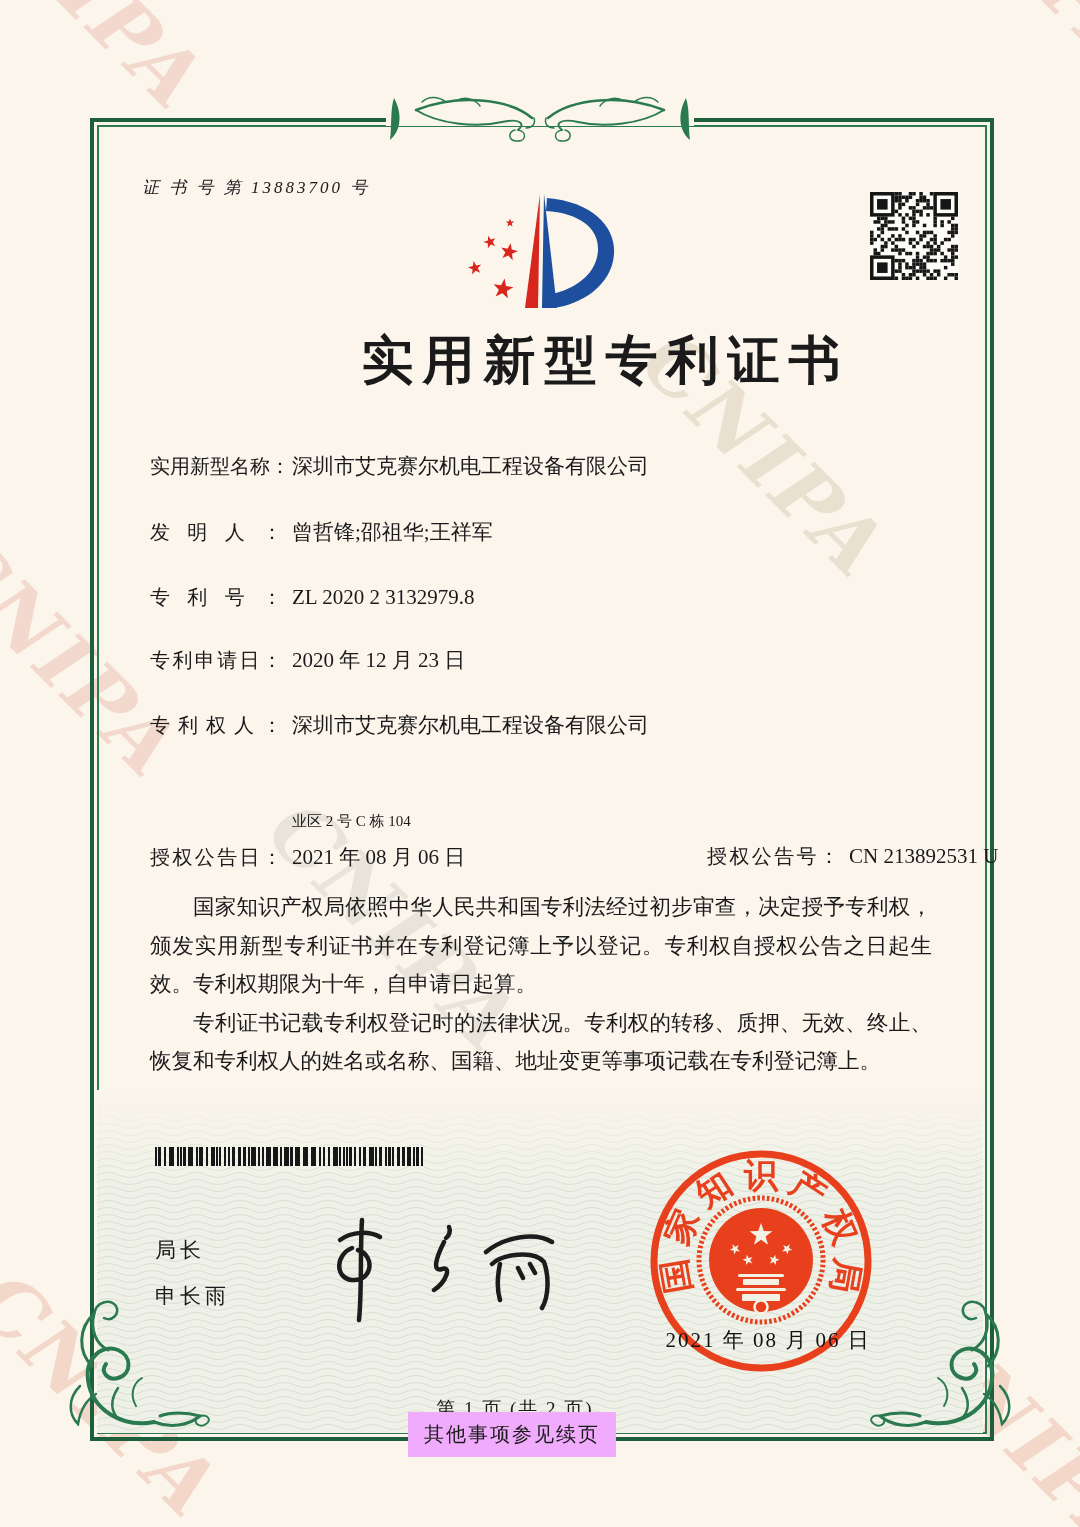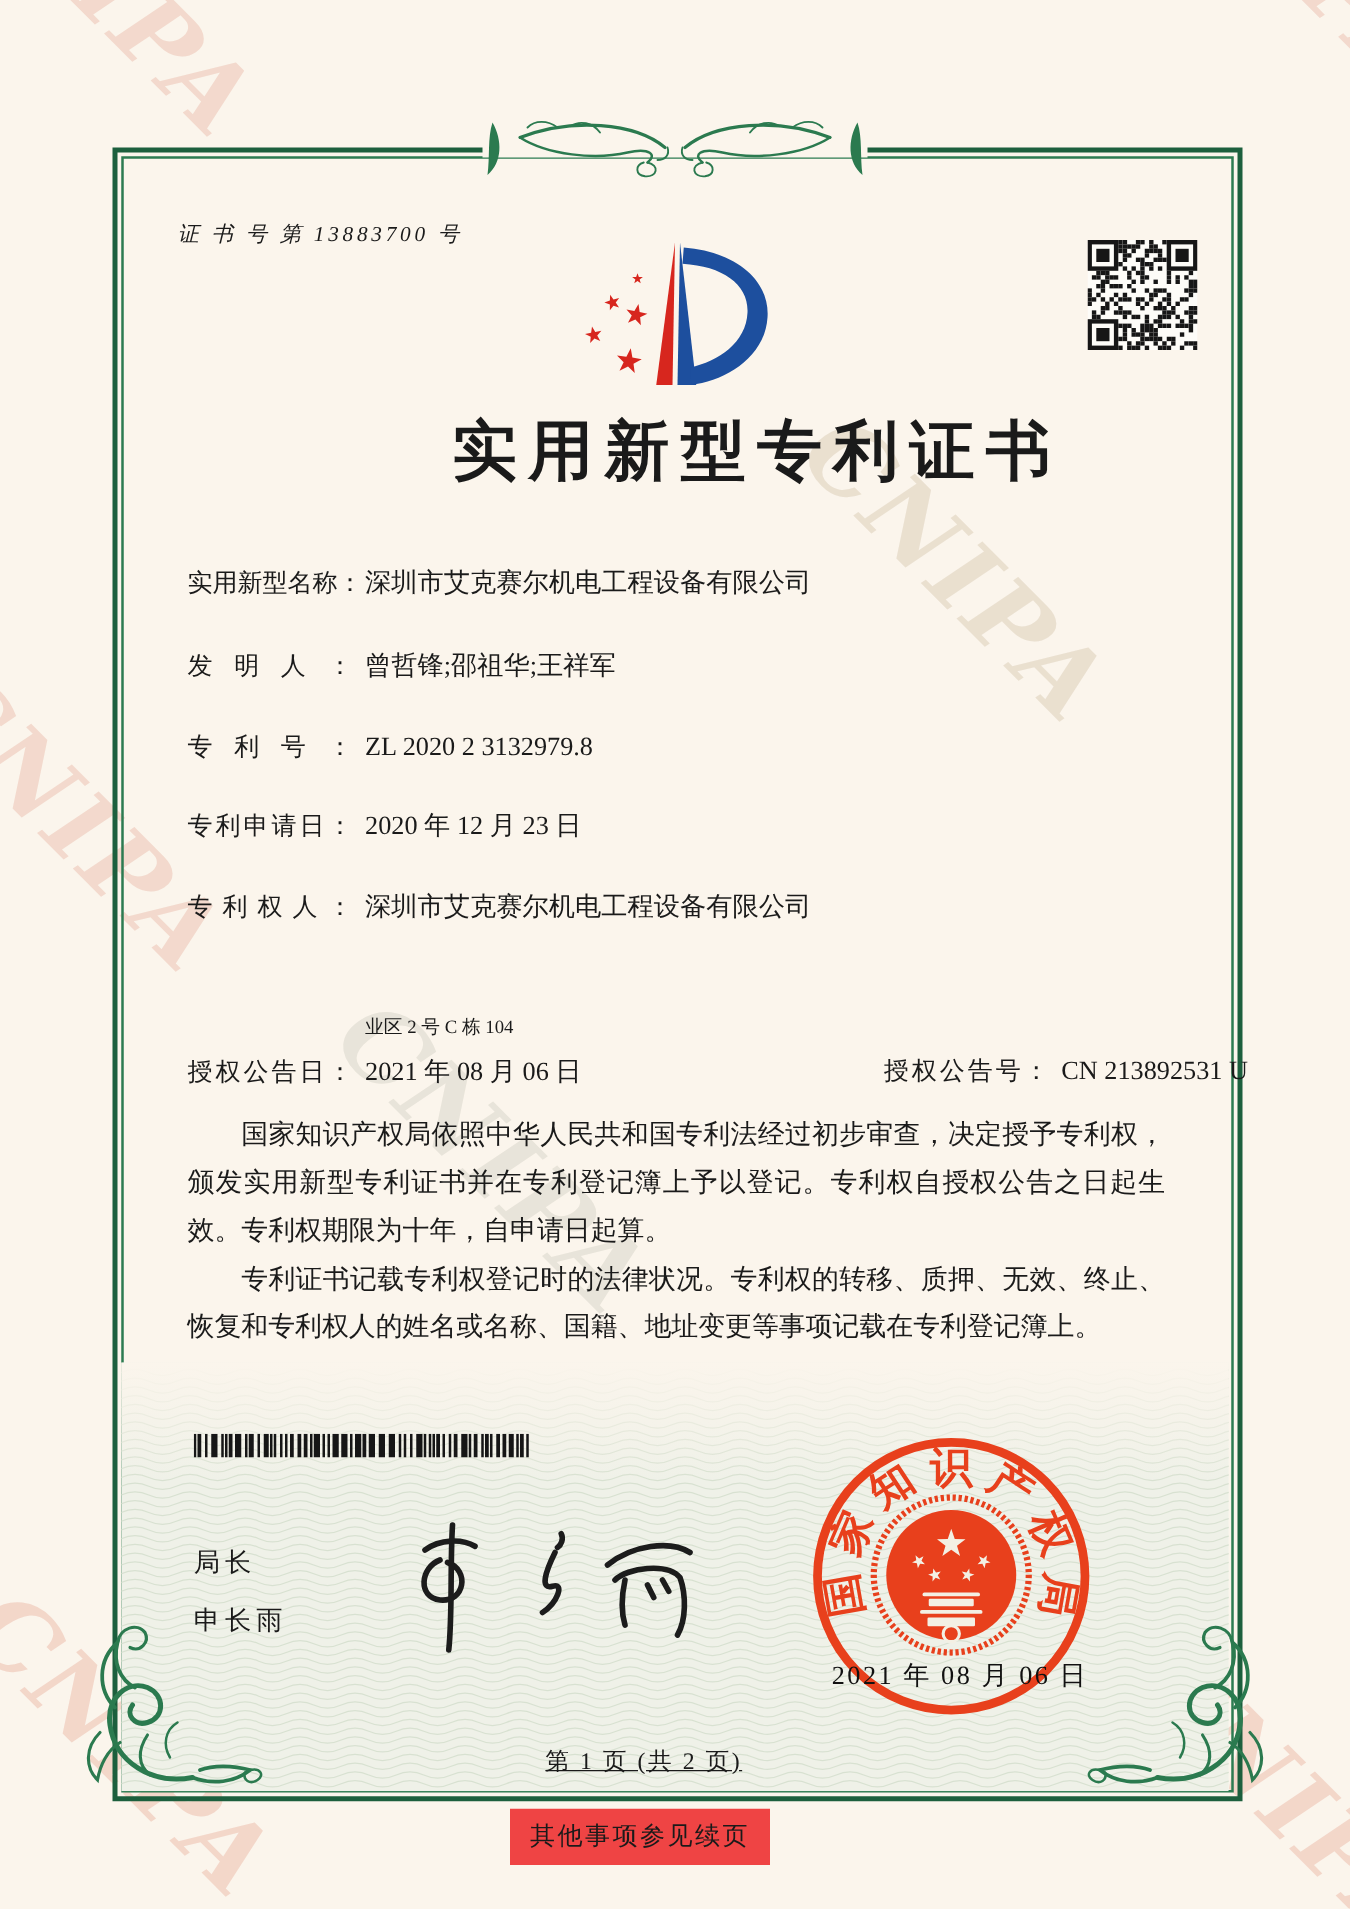--- a/index.html
+++ b/index.html
@@ -26,21 +26,21 @@
             line-height:38.5px;text-align:justify;z-index:5;}
   .bodytext p{margin:0;text-indent:2em;}
   .sig-title{position:absolute;left:155px;top:1236px;font-size:21px;z-index:5;
              font-family:"Liberation Sans","DejaVu Sans",sans-serif;letter-spacing:4px;}
   .sig-name{position:absolute;left:155px;top:1282px;font-size:21px;z-index:5;
             font-family:"Liberation Sans","DejaVu Sans",sans-serif;letter-spacing:4px;}
   .seal-date{position:absolute;left:640px;top:1326px;width:256px;text-align:center;
              font-size:21px;letter-spacing:2px;color:#111;z-index:8;}
   .pageinfo{position:absolute;left:340px;top:1396px;width:350px;text-align:center;
             font-size:19px;letter-spacing:2px;z-index:5;text-decoration:underline;}
-  .footstrip{position:absolute;left:408px;top:1447px;width:208px;height:45px;background:#ef4444;
+  .footstrip{position:absolute;left:408px;top:1412px;width:208px;height:45px;background:#f0abfc;
              z-index:5;text-align:center;line-height:45px;font-size:20px;letter-spacing:2px;}
   svg{display:block;}
   .abs{position:absolute;}
 </style>
 </head>
 <body>
 
 <div id="page">
 
   <div class="wm" style="left:-70px;top:-60px;font-size:80px;color:rgba(236,190,173,0.50);">CNIPA</div>

